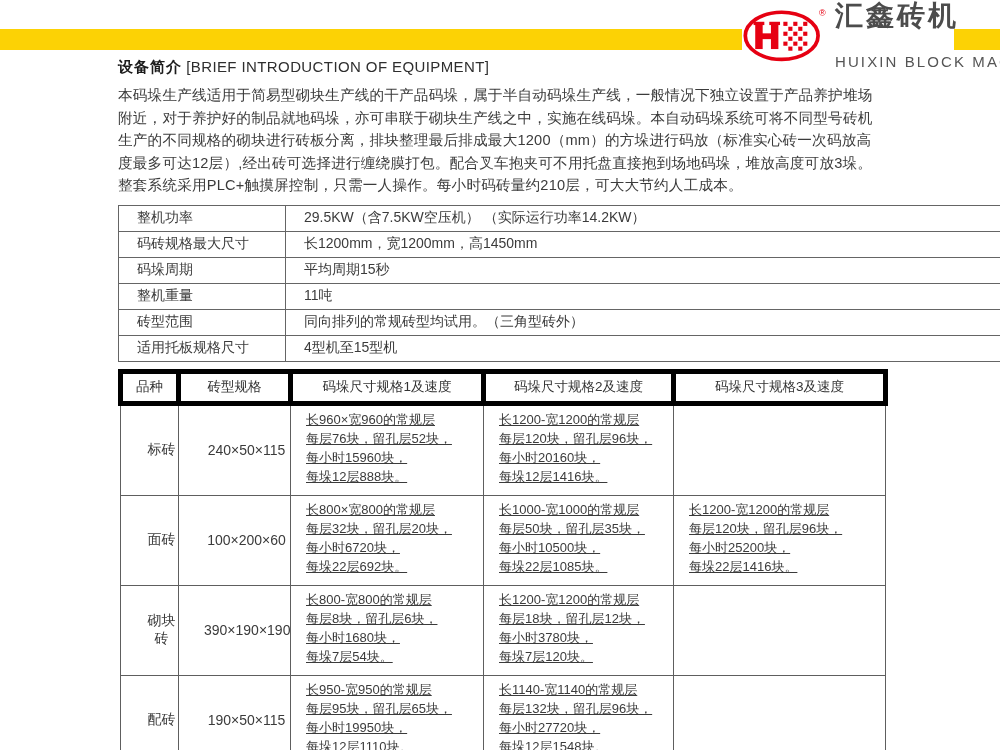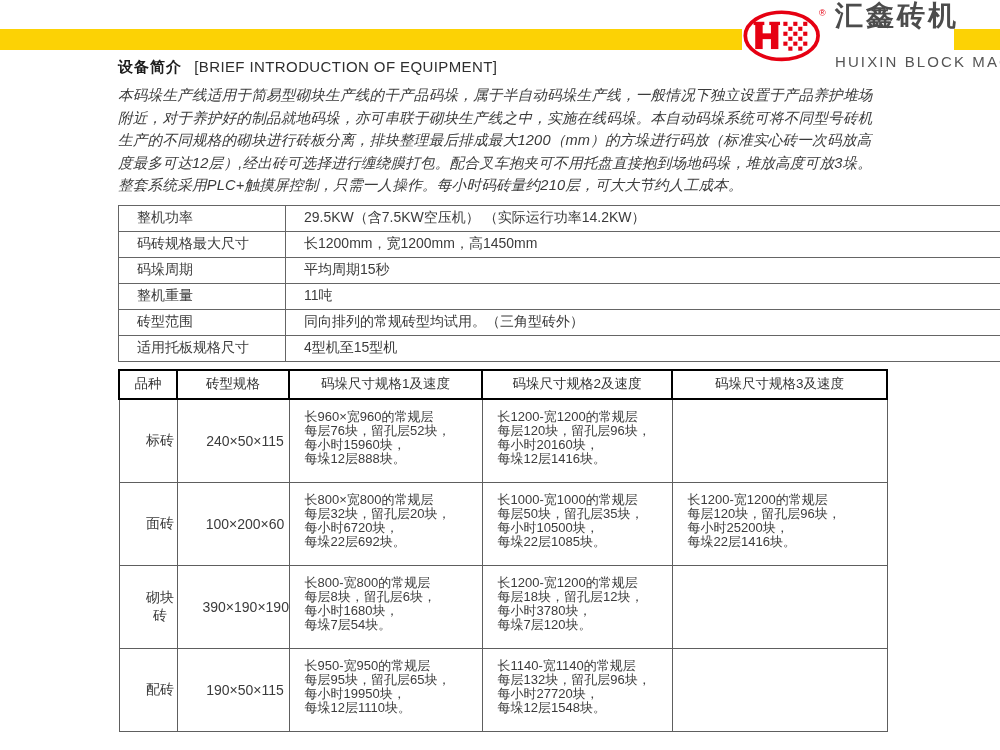--- a/index.html
+++ b/index.html
@@ -15,36 +15,36 @@
   .logo-mark{width:86px;height:58px;flex:0 0 auto;}
   .logo-text{display:flex;flex-direction:column;align-items:flex-start;line-height:1;gap:20px;}
   .logo-cn{font-size:28px;font-weight:bold;color:#4c4c4c;letter-spacing:3px;white-space:nowrap;}
   .logo-en{font-size:15px;color:#555;letter-spacing:2.1px;margin-top:4px;white-space:nowrap;}
 
   
   .content{position:absolute;left:118px;top:58px;width:770px;}
 
   .sec-title{font-size:15px;color:#1c1c1c;line-height:18px;}
   .t-cn{font-weight:bold;letter-spacing:1px;}
-  .t-en{font-weight:normal;color:#2e2e2e;letter-spacing:0.4px;margin-left:8px;}
-
-  .intro-body{margin:8px 0 8px 0;font-size:14.6px;line-height:22.6px;white-space:pre-line;color:#3b3b3b;letter-spacing:0.2px;font-style:italic;}
+  .t-en{font-weight:normal;color:#2e2e2e;letter-spacing:0.4px;}
+
+  .intro-body{margin:8px 0 8px 0;font-size:14.6px;line-height:22.6px;white-space:pre-line;color:#3b3b3b;letter-spacing:0.2px;}
 
   .tech-title{margin-top:15px;}
   table{border-collapse:collapse;table-layout:fixed;}
   .tech-table{width:915px;margin-top:6px;}
   .tech-table td{border:1px solid #656565;height:25px;font-size:14px;vertical-align:middle;padding:0 0 0 18px;overflow:hidden;white-space:nowrap;}
   .tech-table .c-label{width:148px;}
 
   .cycle-title{margin-top:15px;}
   .cycle-table{width:770px;margin-top:7px;}
-  .cycle-table th{border:2px solid #000000;height:27px;font-size:13.5px;font-weight:normal;color:#333;text-align:center;vertical-align:middle;padding:0;}
+  .cycle-table th{border:5px solid #000000;height:27px;font-size:13.5px;font-weight:normal;color:#333;text-align:center;vertical-align:middle;padding:0;}
   .cycle-table td{border:1px solid #5e5e5e;height:69px;font-size:13px;vertical-align:middle;color:#3b3b3b;padding-left:25px;}
   .cycle-table td.c-center{text-align:center;font-size:14px;}
-  .cycle-table td.c-spec{padding:4px 4px 9px 15px;line-height:14px;white-space:pre-line;}
+  .cycle-table td.c-spec{padding:4px 4px 9px 15px;line-height:19px;white-space:pre-line;text-decoration:underline;}
   .col-type{width:58px;}
   .col-size{width:112px;}
   .col-s1{width:193px;}
   .col-s2{width:190px;}
 </style>
 </head>
 <body>
 
 <div class="page">
 

